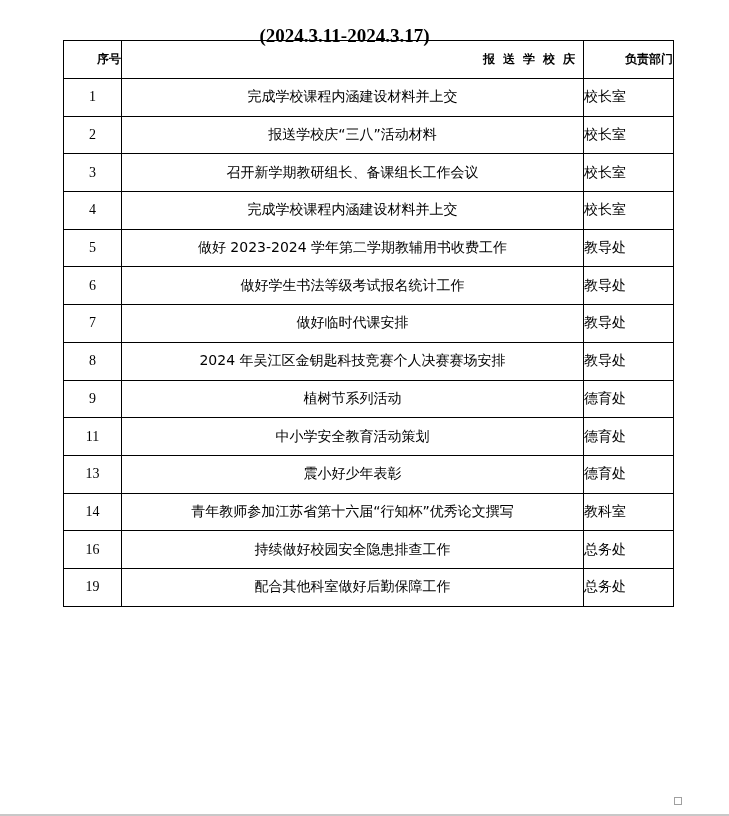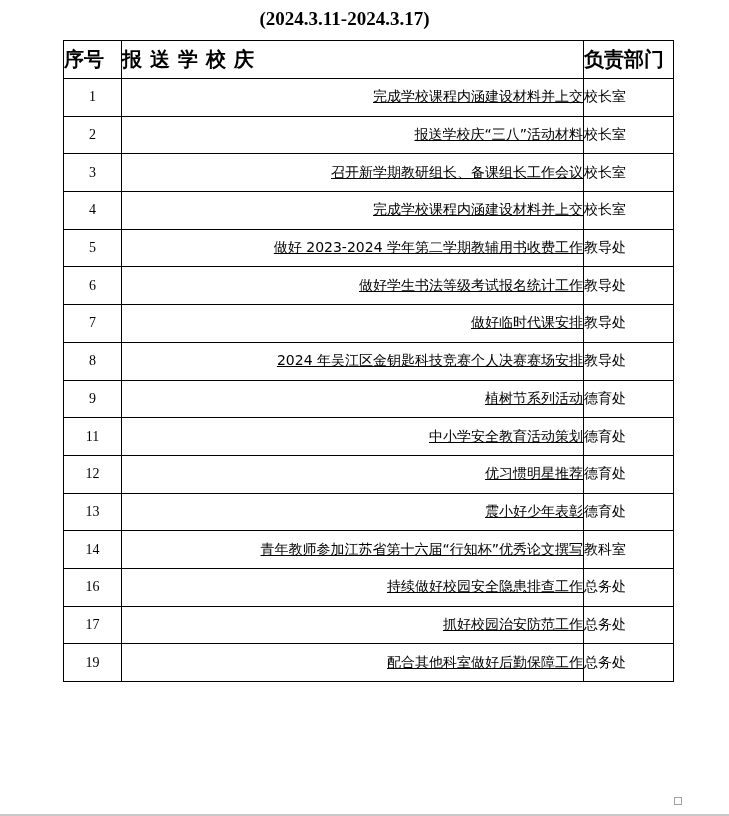--- a/index.html
+++ b/index.html
@@ -1,28 +1,28 @@
 <!DOCTYPE html>
 <html><head>
   <meta charset="utf-8">
   <style>
     html, body { margin: 0; padding: 0; background: #ffffff; }
     body { width: 729px; height: 816px; position: relative; overflow: hidden;
            font-family: "DejaVu Sans", "Liberation Sans", sans-serif; color: #000; }
-    .title { position: absolute; left: 0; top: 8px; width: 689px; text-align: center;
+    .title { position: absolute; left: 0; top: 25px; width: 689px; text-align: center;
              font-family: "Liberation Serif", "DejaVu Serif", serif; font-size: 19px; font-weight: bold;
              letter-spacing: 0px; }
     table.sched { position: absolute; left: 63px; top: 40px; border-collapse: collapse;
                   width: 610px; table-layout: fixed; }
     table.sched td, table.sched th { border: 1px solid #000; padding: 0; height: 36.7px;
                   font-size: 14px; vertical-align: middle; }
-    table.sched th { height: 37px; font-size: 20px; font-weight: bold; text-align: left; }
+    table.sched th { height: 37px; font-size: 12px; font-weight: bold; text-align: right; }
     col.c-no { width: 58px; } col.c-task { width: 462px; } col.c-dept { width: 90px; }
     td.no { text-align: center; font-family: "Liberation Serif", "DejaVu Serif", serif; font-size: 15px; }
-    td.task { text-align: right; padding-left: 6px; white-space: nowrap; overflow: hidden; text-decoration: underline; }
+    td.task { text-align: center; padding-left: 6px; white-space: nowrap; overflow: hidden; }
     td.dept { font-size: 15px; }
     th.task-h { letter-spacing: 8px; }
     .resize-handle { position: absolute; left: 674px; top: 797px; width: 6px; height: 6px;
                      border: 1px solid #a0a0a0; background: #fff; }
     .page-edge { position: absolute; left: 0; top: 814px; width: 729px; height: 2px; background: #c8c8c8; }
   </style>
 </head>
 <body>
 
 <div class="title">(2024.3.11-2024.3.17)</div>
@@ -85,45 +85,35 @@
         <td class="no">9</td>
         <td class="task">植树节系列活动</td>
         <td class="dept">德育处</td>
       </tr>
     <tr>
         <td class="no">11</td>
         <td class="task">中小学安全教育活动策划</td>
         <td class="dept">德育处</td>
       </tr>
     <tr>
-        <td class="no">12</td>
-        <td class="task">优习惯明星推荐</td>
-        <td class="dept">德育处</td>
-      </tr>
-    <tr>
         <td class="no">13</td>
         <td class="task">震小好少年表彰</td>
         <td class="dept">德育处</td>
       </tr>
     <tr>
         <td class="no">14</td>
         <td class="task">青年教师参加江苏省第十六届“行知杯”优秀论文撰写</td>
         <td class="dept">教科室</td>
       </tr>
     <tr>
         <td class="no">16</td>
         <td class="task">持续做好校园安全隐患排查工作</td>
         <td class="dept">总务处</td>
       </tr>
     <tr>
-        <td class="no">17</td>
-        <td class="task">抓好校园治安防范工作</td>
-        <td class="dept">总务处</td>
-      </tr>
-    <tr>
         <td class="no">19</td>
         <td class="task">配合其他科室做好后勤保障工作</td>
         <td class="dept">总务处</td>
       </tr>
   </tbody>
 </table>
 
 <div class="resize-handle"></div>
 <div class="page-edge"></div>
 

